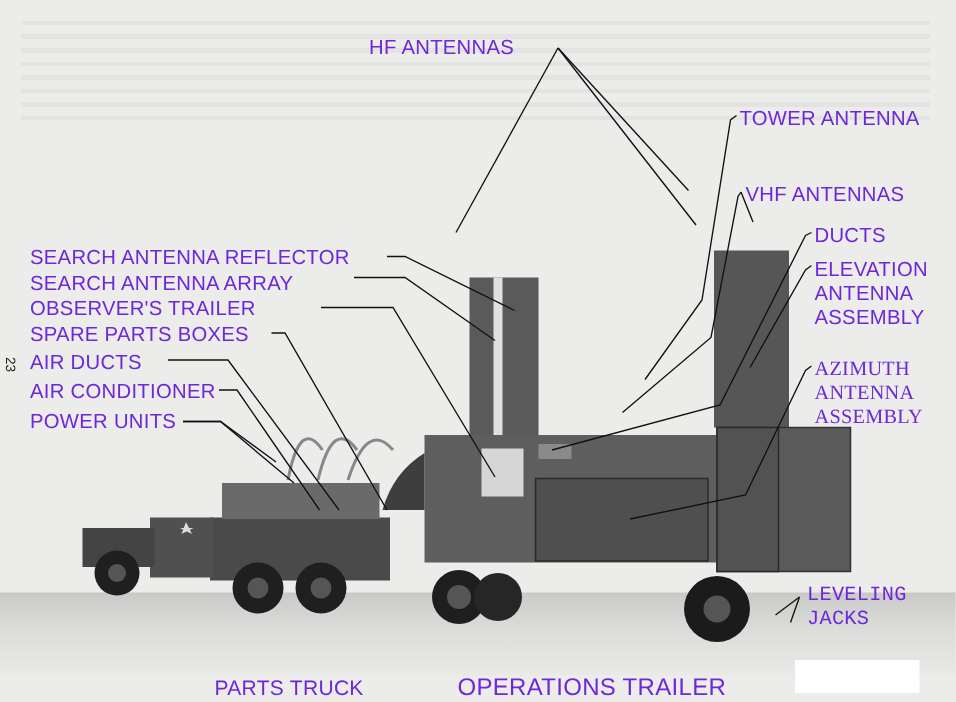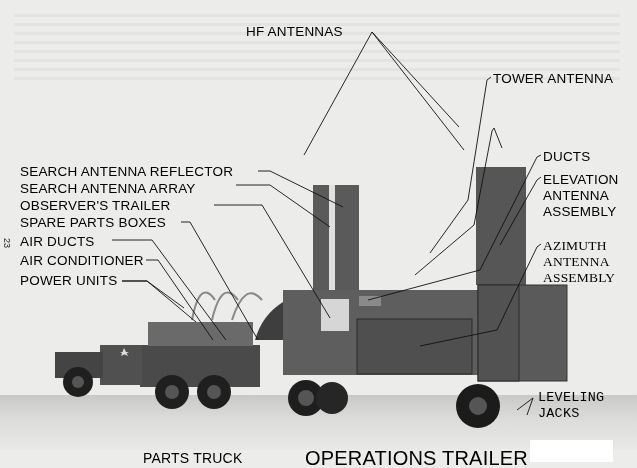--- a/index.html
+++ b/index.html
@@ -1,21 +1,21 @@
 <!DOCTYPE html>
 <html><head>
 <meta charset="utf-8">
 <style>
   html, body { margin:0; padding:0; }
   body { width:637px; height:468px; overflow:hidden; background:#ebebea; position:relative;
          font-family:"Liberation Sans", sans-serif; }
   .page { position:absolute; left:0; top:0; width:637px; height:468px; background:#ececeb; }
   .bleed { position:absolute; left:14px; top:14px; width:606px; height:70px;
            background:repeating-linear-gradient(180deg, rgba(150,150,150,0.10) 0 3px, rgba(255,255,255,0) 3px 9px); }
-  .lbl { position:absolute; font-size:13.5px; color:#000000; letter-spacing:0.2px; line-height:15px; white-space:nowrap; }
+  .lbl { position:absolute; font-size:13.5px; color:#6d28d9; letter-spacing:0.2px; line-height:15px; white-space:nowrap; }
   .lbl.multi { white-space:normal; width:100px; line-height:16px; }
   .pagenum { position:absolute; left:2px; top:238px; font-size:9px; color:#222; transform:rotate(90deg); }
   svg.lines { position:absolute; left:0; top:0; }
   .whiteout { position:absolute; left:530px; top:440px; width:83px; height:22px; background:#ffffff; }
   .ground { position:absolute; left:0; top:395px; width:637px; height:55px;
             background:linear-gradient(180deg,#c9c9c7 0%,#dcdcda 45%,#e9e9e8 100%); }
 </style>
 </head>
 <body>
 
@@ -98,22 +98,23 @@
 
   <div class="lbl" style="left:20px;top:164px;">SEARCH ANTENNA REFLECTOR</div>
   <div class="lbl" style="left:20px;top:181px;">SEARCH ANTENNA ARRAY</div>
   <div class="lbl" style="left:20px;top:198px;">OBSERVER'S TRAILER</div>
   <div class="lbl" style="left:20px;top:215px;text-align:center;">SPARE PARTS BOXES</div>
   <div class="lbl" style="left:20px;top:234px;">AIR DUCTS</div>
   <div class="lbl" style="left:20px;top:253px;">AIR CONDITIONER</div>
   <div class="lbl" style="left:20px;top:273px;">POWER UNITS</div>
 
   <div class="lbl" style="left:493px;top:71px;">TOWER ANTENNA</div>
+  <div class="lbl" style="left:497px;top:122px;">VHF ANTENNAS</div>
   <div class="lbl" style="left:543px;top:149px;">DUCTS</div>
   <div class="lbl multi" style="left:543px;top:172px;width:85px;">ELEVATION ANTENNA ASSEMBLY</div>
   <div class="lbl multi" style="left:543px;top:238px;width:85px;font-family:Liberation Serif, serif;">AZIMUTH ANTENNA ASSEMBLY</div>
   <div class="lbl multi" style="left:538px;top:390px;width:80px;font-family:Liberation Mono, monospace;">LEVELING JACKS</div>
 
   <div class="lbl" style="left:143px;top:451px;font-size:14px;">PARTS TRUCK</div>
-  <div class="lbl" style="left:305px;top:451px;font-size:20px;">OPERATIONS TRAILER</div>
+  <div class="lbl" style="left:305px;top:451px;font-size:16px;">OPERATIONS TRAILER</div>
 
   <div class="whiteout"></div>
 </div>
 
 </body></html>

